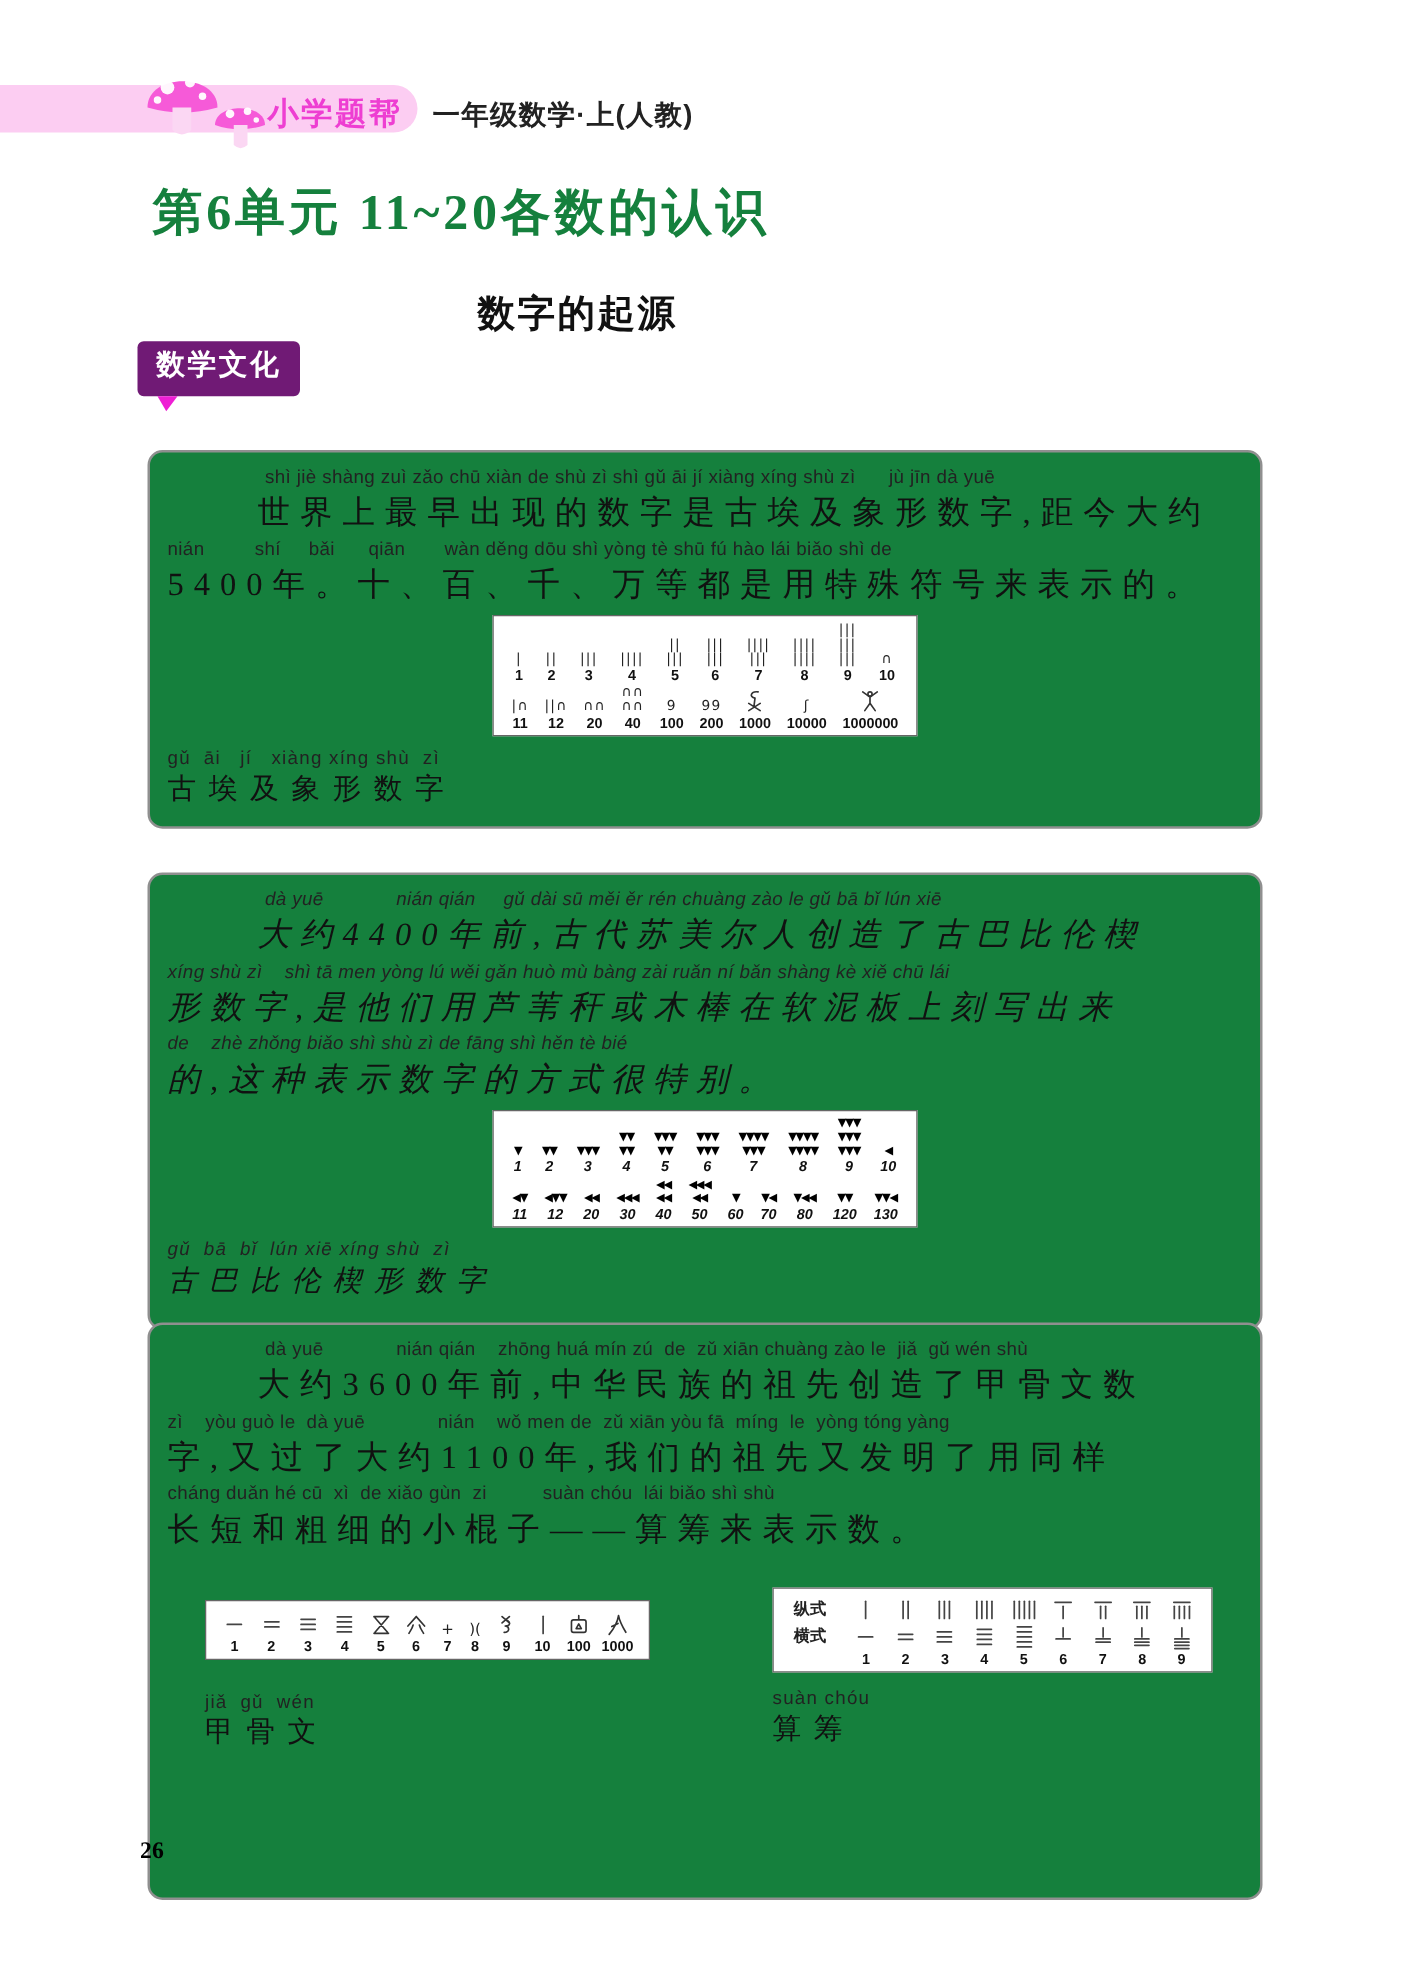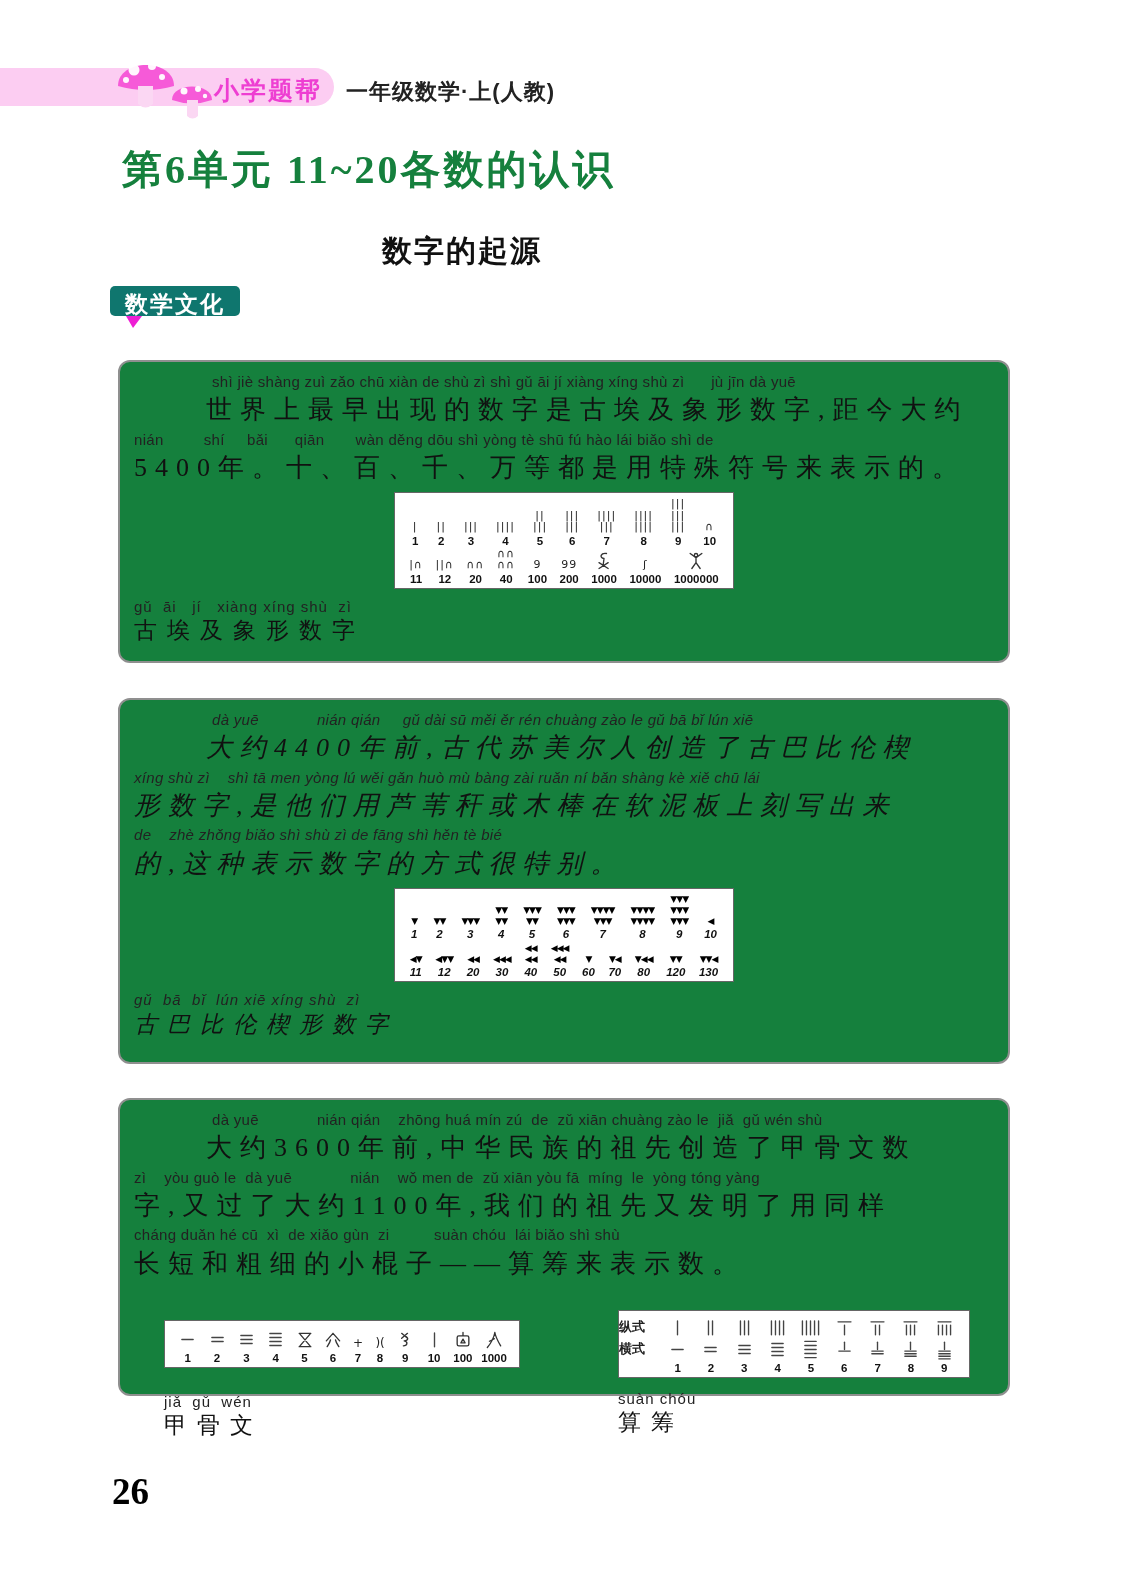--- a/index.html
+++ b/index.html
@@ -11,31 +11,31 @@
         border-radius:0 19px 19px 0;}
   .mushrooms{position:absolute;left:106px;top:42px;width:124px;height:82px;}
   .logo-text{position:absolute;left:214px;top:74px;font-size:25px;font-weight:bold;color:#ee3ed2;letter-spacing:2px;}
   .edition{position:absolute;left:346px;top:77px;font-size:22px;font-weight:bold;color:#222;letter-spacing:1px;}
 
   .title{position:absolute;left:122px;top:142px;font-size:40px;font-weight:bold;color:#15803d;
          font-family:"Liberation Serif",serif;letter-spacing:3px;}
   .subtitle{position:absolute;left:0;top:231px;width:924px;text-align:center;font-size:30px;
             font-weight:600;color:#111;letter-spacing:2px;}
 
-  .badge{position:absolute;left:110px;top:286px;height:30px;line-height:36px;padding:0 15px;
-         background:#0f766e;color:#fff;font-size:23px;font-weight:bold;border-radius:5px;letter-spacing:2px;}
+  .badge{position:absolute;left:110px;top:273px;height:44px;line-height:36px;padding:0 15px;
+         background:#701a75;color:#fff;font-size:23px;font-weight:bold;border-radius:5px;letter-spacing:2px;}
   .badge .tail{position:absolute;left:16px;top:100%;width:0;height:0;
          border-left:7px solid transparent;border-right:9px solid transparent;border-top:12px solid #ee1fd4;}
 
   
   .box{position:absolute;left:118px;width:892px;border:2px solid #8f8f8f;border-radius:12px;
        box-sizing:border-box;padding:10px 14px 0 14px;background:#15803d;}
   .box1{top:360px;height:303px;}
   .box2{top:698px;height:366px;font-style:italic;}
-  .box3{top:1098px;height:298px;}
+  .box3{top:1058px;height:462px;}
 
   .py{font-size:15px;color:#222;white-space:pre;letter-spacing:.3px;line-height:1.35;}
   .hz{font-size:26px;color:#111;letter-spacing:8px;line-height:1.4;font-family:"Liberation Serif",serif;}
   .indent .py{padding-left:78px;}
   .indent .hz{padding-left:72px;}
   .linepair{margin-bottom:1px;}
 
   .ntable{border:1.5px solid #666;background:#fff;margin:6px auto 0 auto;width:340px;
           box-sizing:border-box;padding:5px 8px 3px 8px;}
   .nrow{display:flex;justify-content:space-between;align-items:flex-end;}
@@ -47,34 +47,34 @@
   .cun .sym{font-size:9px;letter-spacing:-1px;line-height:1.2;color:#000;}
   .num{font-size:11.5px;font-weight:600;color:#111;margin-top:2px;}
 
   .caption{text-align:left;margin-top:8px;}
   .caption .py{letter-spacing:1px;}
   .caption .hz{font-size:23px;letter-spacing:10px;line-height:1.2;}
 
   
   .ob-table{position:absolute;left:44px;top:220px;width:356px;margin:0;}
   .rod-table{position:absolute;left:498px;top:210px;width:352px;border:1.5px solid #666;
-             box-sizing:border-box;padding:5px 8px 3px 0;background:#fff;}
+             box-sizing:border-box;padding:5px 8px 3px 16px;background:#fff;}
   .rrow{display:flex;align-items:center;}
   .rlabel{width:42px;font-size:13px;font-weight:bold;color:#222;flex:0 0 42px;}
   .rcells{display:flex;flex:1;justify-content:space-between;align-items:flex-end;}
   .rcells .symwrap{flex:1;min-height:22px;}
   .rcells .num{flex:1;text-align:center;}
   .cap3a{position:absolute;left:44px;top:284px;width:356px;}
   .cap3b{position:absolute;left:498px;top:281px;width:352px;}
 
   .glyph{width:20px;height:20px;stroke:#333;stroke-width:1.6;fill:none;
          stroke-linecap:round;stroke-linejoin:round;}
   .rodsvg{width:21px;height:21px;stroke:#444;stroke-width:1.7;fill:none;stroke-linecap:round;}
 
-  .pagenum{position:absolute;left:112px;top:1470px;font-size:37px;font-weight:bold;
+  .pagenum{position:absolute;left:112px;top:1470px;font-size:19px;font-weight:bold;
            font-family:"Liberation Serif",serif;color:#000;}
 </style>
 </head>
 <body>
 
 <svg width="0" height="0" style="position:absolute">
   <defs>
     <g id="egy-1000">
         <path d="M15 3 C8 2 6 8 12 9 M12 9 L11 17 M6 21 L17 14 M6 14 L17 21"></path>
       </g>

